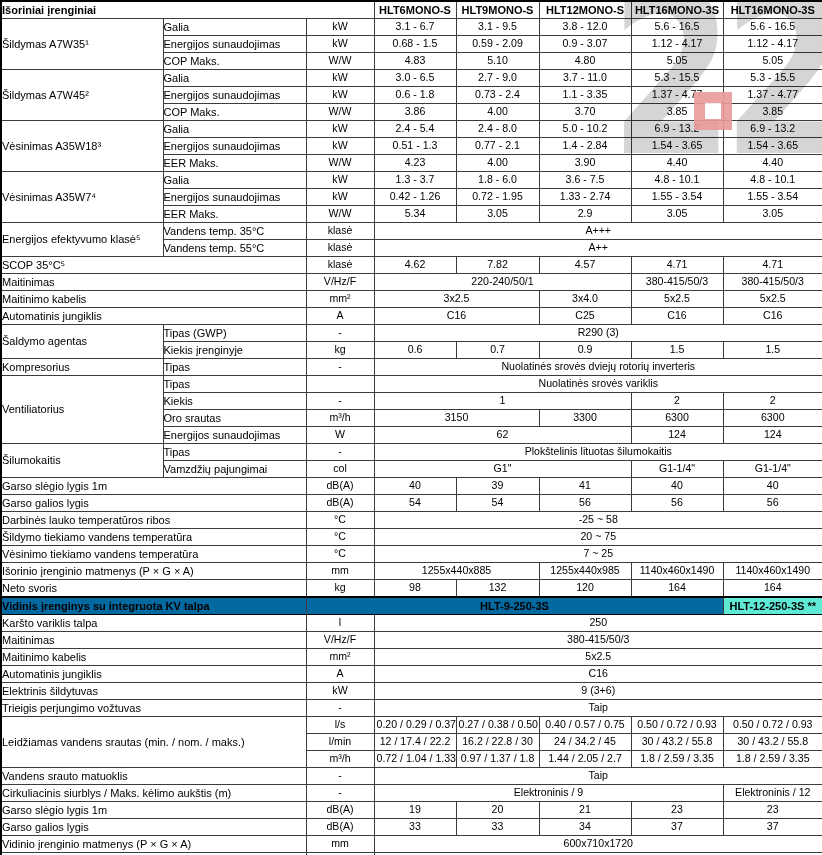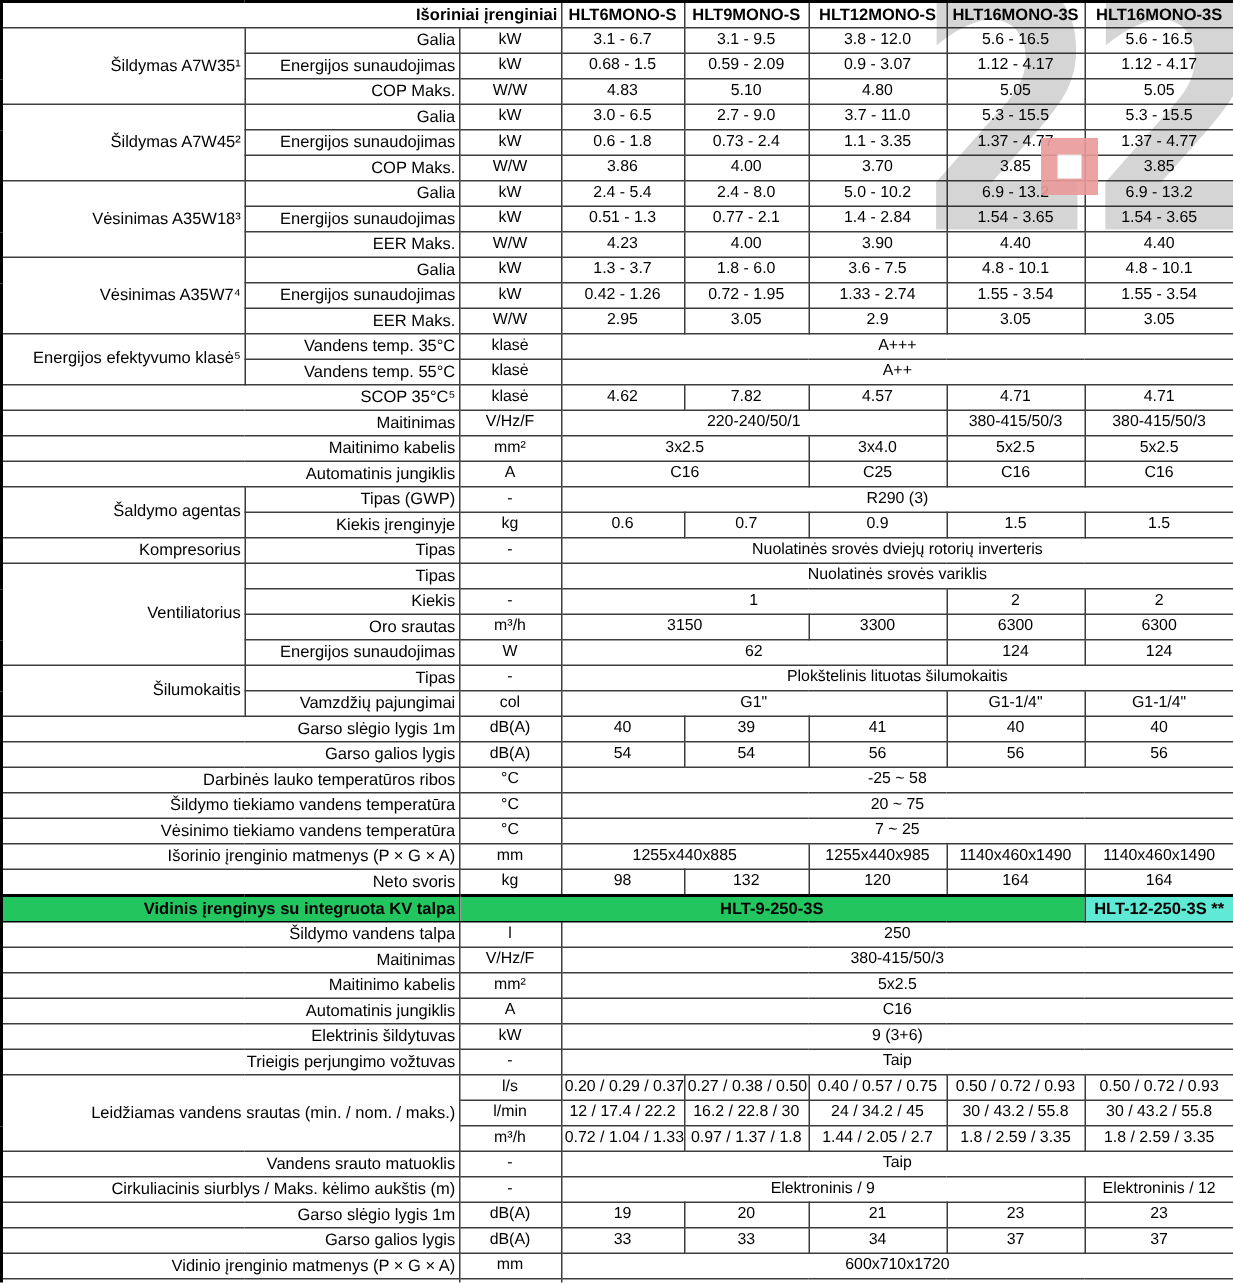--- a/index.html
+++ b/index.html
@@ -5,24 +5,24 @@
   html,body{margin:0;padding:0;background:#fff;}
   body{width:822px;height:855px;position:relative;overflow:hidden;
        font-family:"Liberation Sans","DejaVu Sans",sans-serif;}
   table{border-collapse:collapse;table-layout:fixed;width:822px;height:855px;
         border:2px solid #000;}
   col.c1{width:162px}col.c2{width:143px}col.c3{width:68px}
   col.c4{width:82px}col.c5{width:83px}col.c6{width:92px}
   col.c7{width:92px}col.c8{width:100px}
   td{border:1px solid #3c3c3c;height:16px;font-size:10.6px;line-height:1.1;
      text-align:center;padding:0 2px;white-space:nowrap;overflow:hidden;color:#000;}
-  td.lft{text-align:right;padding-left:0;font-size:11px;}
+  td.lft{text-align:left;padding-left:0;font-size:11px;}
   td.bld{font-weight:bold;}
   tr.head td{font-size:11px;font-weight:bold;}
-  tr.section td{background:#22c55e;border-top:2px solid #000;border-bottom:1px solid #000;
+  tr.section td{background:#0369a1;border-top:2px solid #000;border-bottom:1px solid #000;
                 font-weight:bold;font-size:11px;}
   tr.section td.dark{background:#5eead4;}
   .wm{position:absolute;pointer-events:none;z-index:5;}
   .wm-digits{left:610px;top:-40px;width:230px;font-size:228px;font-weight:bold;
              line-height:1;color:#9a9a9a;opacity:.42;mix-blend-mode:multiply;
              transform:scaleX(.78);transform-origin:left top;letter-spacing:-14px;
              font-family:"DejaVu Sans",sans-serif;}
   .wm-square{left:694px;top:92px;width:16px;height:16px;background:#ffffff;
              border:11px solid rgba(232,136,136,.85);opacity:.9;}
 </style>
@@ -148,21 +148,21 @@
         <td>kW</td>
         <td>0.42 - 1.26</td>
         <td>0.72 - 1.95</td>
         <td>1.33 - 2.74</td>
         <td>1.55 - 3.54</td>
         <td>1.55 - 3.54</td>
       </tr>
       <tr>
         <td class="lft">EER Maks.</td>
         <td>W/W</td>
-        <td>2.95</td>
+        <td>5.34</td>
         <td>3.05</td>
         <td>2.9</td>
         <td>3.05</td>
         <td>3.05</td>
       </tr>
       <tr>
         <td class="lft" rowspan="2">Energijos efektyvumo klasė⁵</td>
         <td class="lft">Vandens temp. 35°C</td>
         <td>klasė</td>
         <td colspan="5">A+++</td>
@@ -315,21 +315,21 @@
         <td>120</td>
         <td>164</td>
         <td>164</td>
       </tr>
       <tr class="section">
         <td class="lft" colspan="2">Vidinis įrenginys su integruota KV talpa</td>
         <td colspan="5">HLT-9-250-3S</td>
         <td class="dark">HLT-12-250-3S **</td>
       </tr>
       <tr>
-        <td class="lft" colspan="2">Šildymo vandens talpa</td>
+        <td class="lft" colspan="2">Karšto variklis talpa</td>
         <td>l</td>
         <td colspan="5">250</td>
       </tr>
       <tr>
         <td class="lft" colspan="2">Maitinimas</td>
         <td>V/Hz/F</td>
         <td colspan="5">380-415/50/3</td>
       </tr>
       <tr>
         <td class="lft" colspan="2">Maitinimo kabelis</td>

